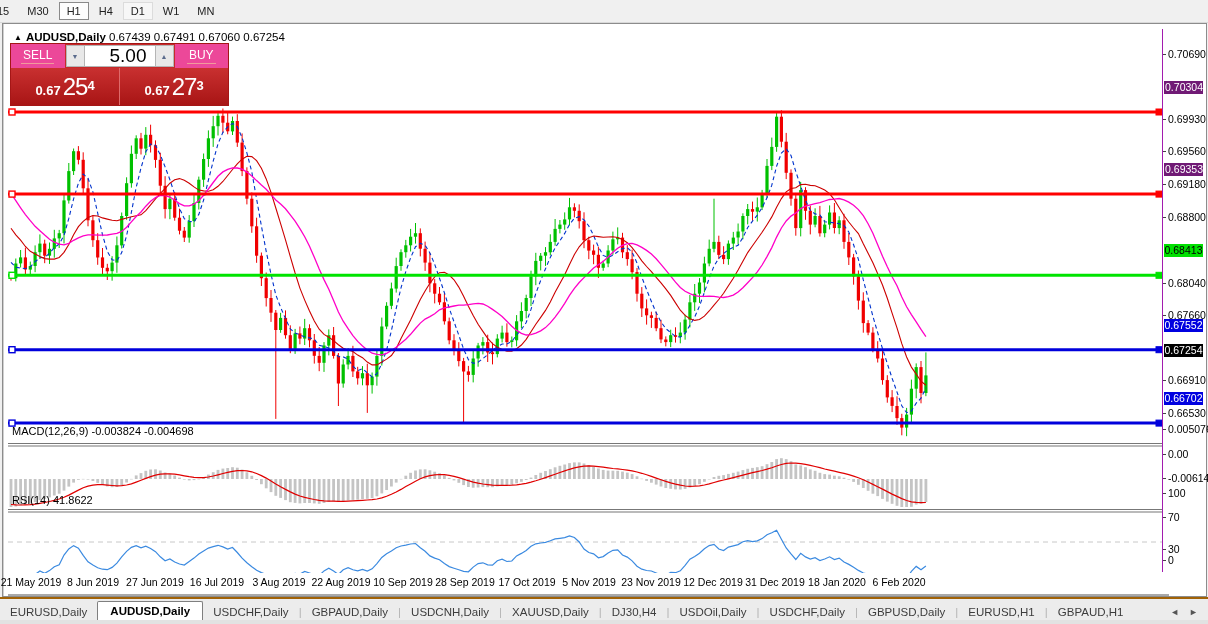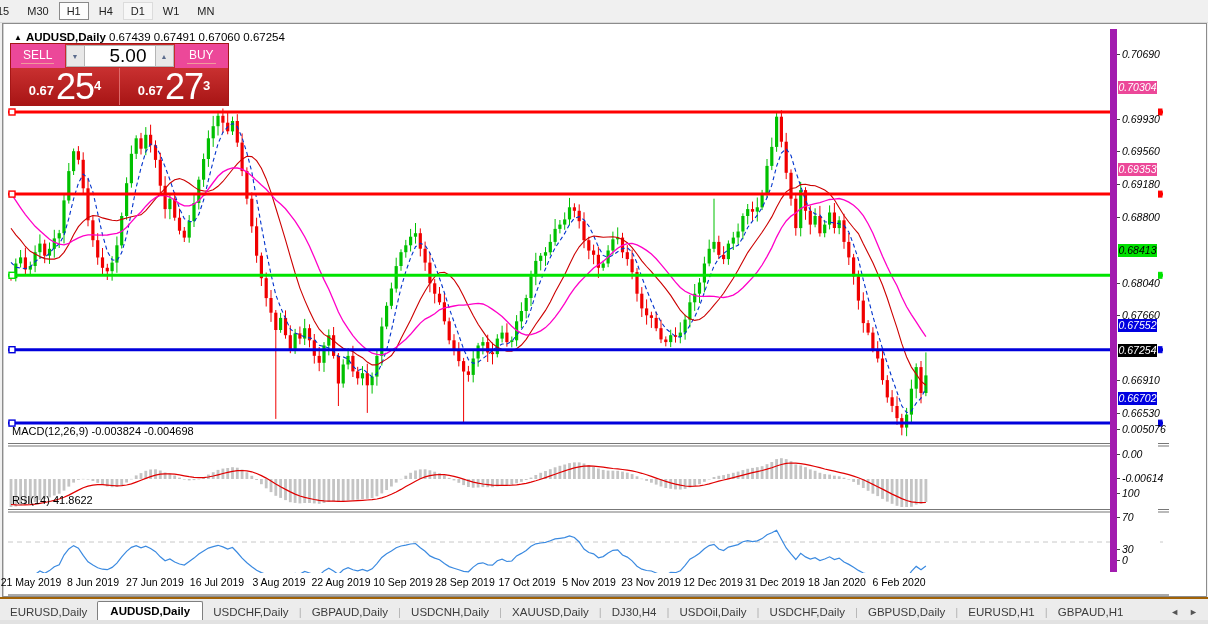--- a/index.html
+++ b/index.html
@@ -23,30 +23,30 @@
   #tp-spin{width:108px;display:flex;align-items:stretch;background:#c62a2a;padding:1px;}
   .spinbtn{width:17px;background:#e8e8e8;border:1px solid #b5b5b5;color:#5a6b8c;
     font-size:7px;display:flex;align-items:center;justify-content:center;}
   #volfield{flex:1;background:#fff;border-top:1px solid #b5b5b5;border-bottom:1px solid #b5b5b5;
     color:#000;font-size:19px;display:flex;align-items:center;justify-content:flex-end;padding-right:8px;}
   #tp-bottom{display:flex;height:37px;}
   .bigpx{flex:1;display:flex;align-items:center;justify-content:center;color:#fff;
     background:linear-gradient(180deg,#c93030 0%,#a81515 100%);}
   .bigpx:first-child{border-right:1px solid #de6a6a;}
   .bigpx .small{font-size:13px;font-weight:bold;margin-right:2px;margin-top:8px;}
-  .bigpx .big{font-size:36px;font-weight:normal;letter-spacing:-1px;}
+  .bigpx .big{font-size:24px;font-weight:normal;letter-spacing:-1px;}
   .bigpx .sup{font-size:13px;font-weight:bold;vertical-align:top;margin-top:-2px;}
   .panel-label{position:absolute;font-size:11px;color:#000;white-space:nowrap;}
   
-  #axiscol{position:absolute;left:1110px;top:29px;width:41px;height:543px;background:#fff;
-    border-left:7px solid #a21caf;font-size:10.5px;color:#000;font-style:italic;}
+  #axiscol{position:absolute;left:1162px;top:29px;width:41px;height:543px;background:#fff;
+    border-left:1px solid #a21caf;font-size:10.5px;color:#000;}
   .axlabel{position:absolute;left:5px;white-space:nowrap;}
   .axlabel::before{content:"";position:absolute;left:-5px;top:6px;width:3px;height:1px;background:#444;}
   .axbadge{position:absolute;left:1px;width:39px;text-align:center;color:#fff;font-size:10.5px;padding:0 0 1px 0;}
-  .axbadge.red{background:#ec4899;}
+  .axbadge.red{background:#701a75;text-align:right;}
   .axbadge.green{background:#00e000;color:#000;}
   .axbadge.blue{background:#0000e0;}
   .axbadge.black{background:#000;}
   #dateaxis{position:absolute;left:5px;top:573px;width:1160px;height:19px;background:#fff;font-size:10.5px;color:#000;}
   .dlabel{position:absolute;top:3px;transform:translateX(-50%);white-space:nowrap;}
   
   #tabbar{position:absolute;left:0;top:597px;width:1208px;height:23px;background:#ececec;
     border-top:2px solid #a16207;display:flex;align-items:flex-end;font-size:11.5px;color:#3c3c3c;}
   .tab{padding:3px 10px 4px 10px;white-space:nowrap;position:relative;}
   .tab.active{background:#fff;border:1px solid #7f7f7f;border-bottom:none;font-weight:bold;color:#000;

